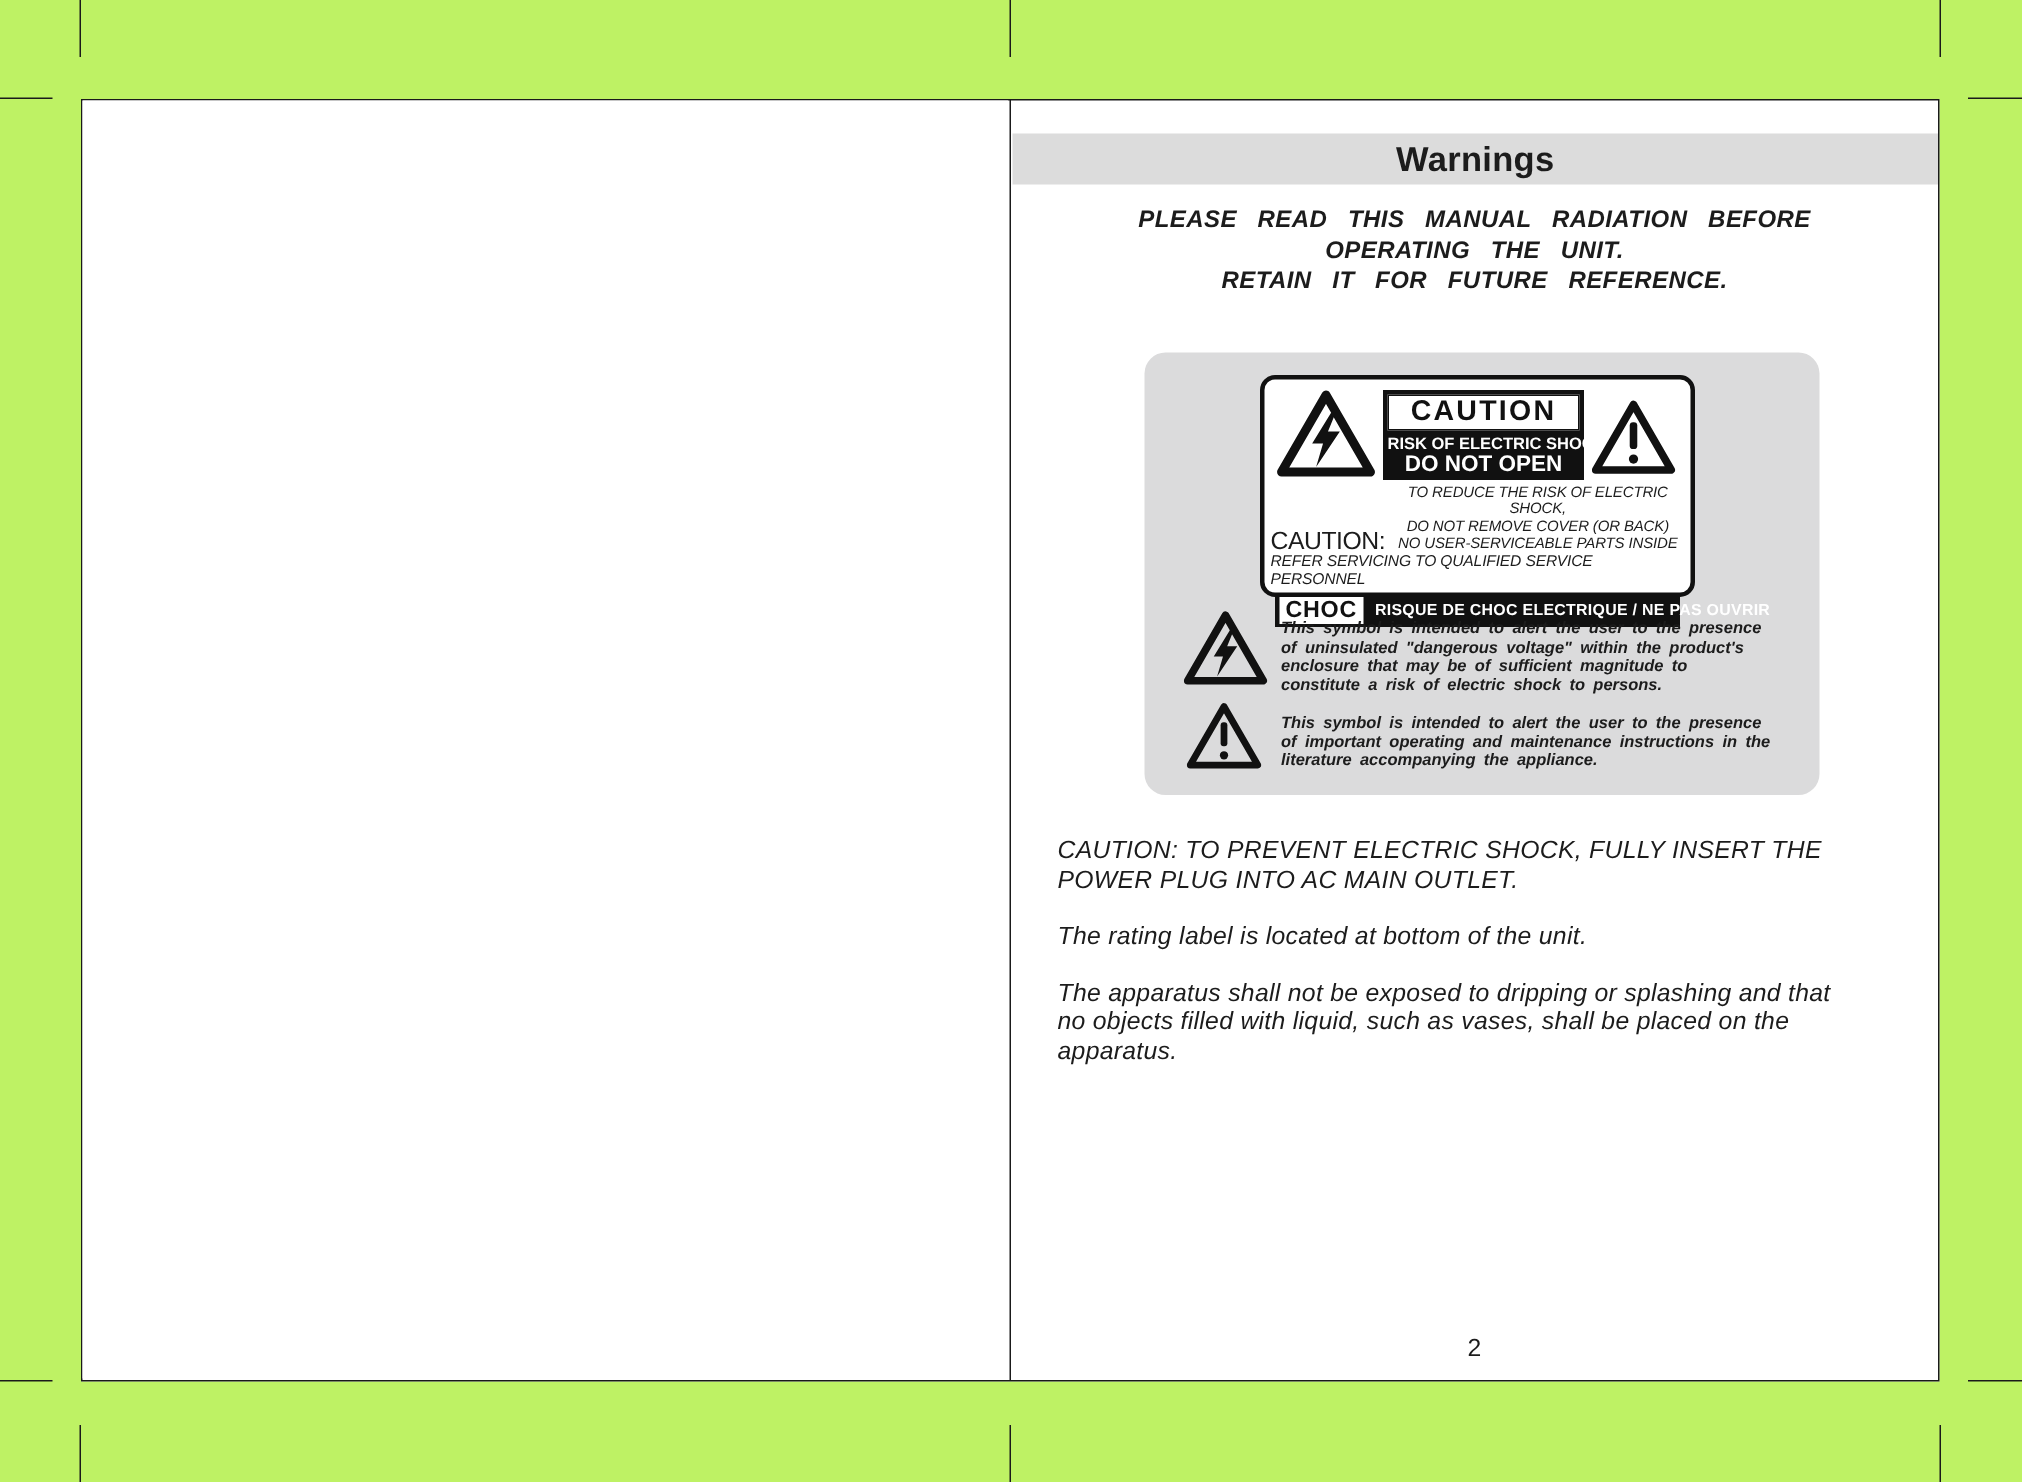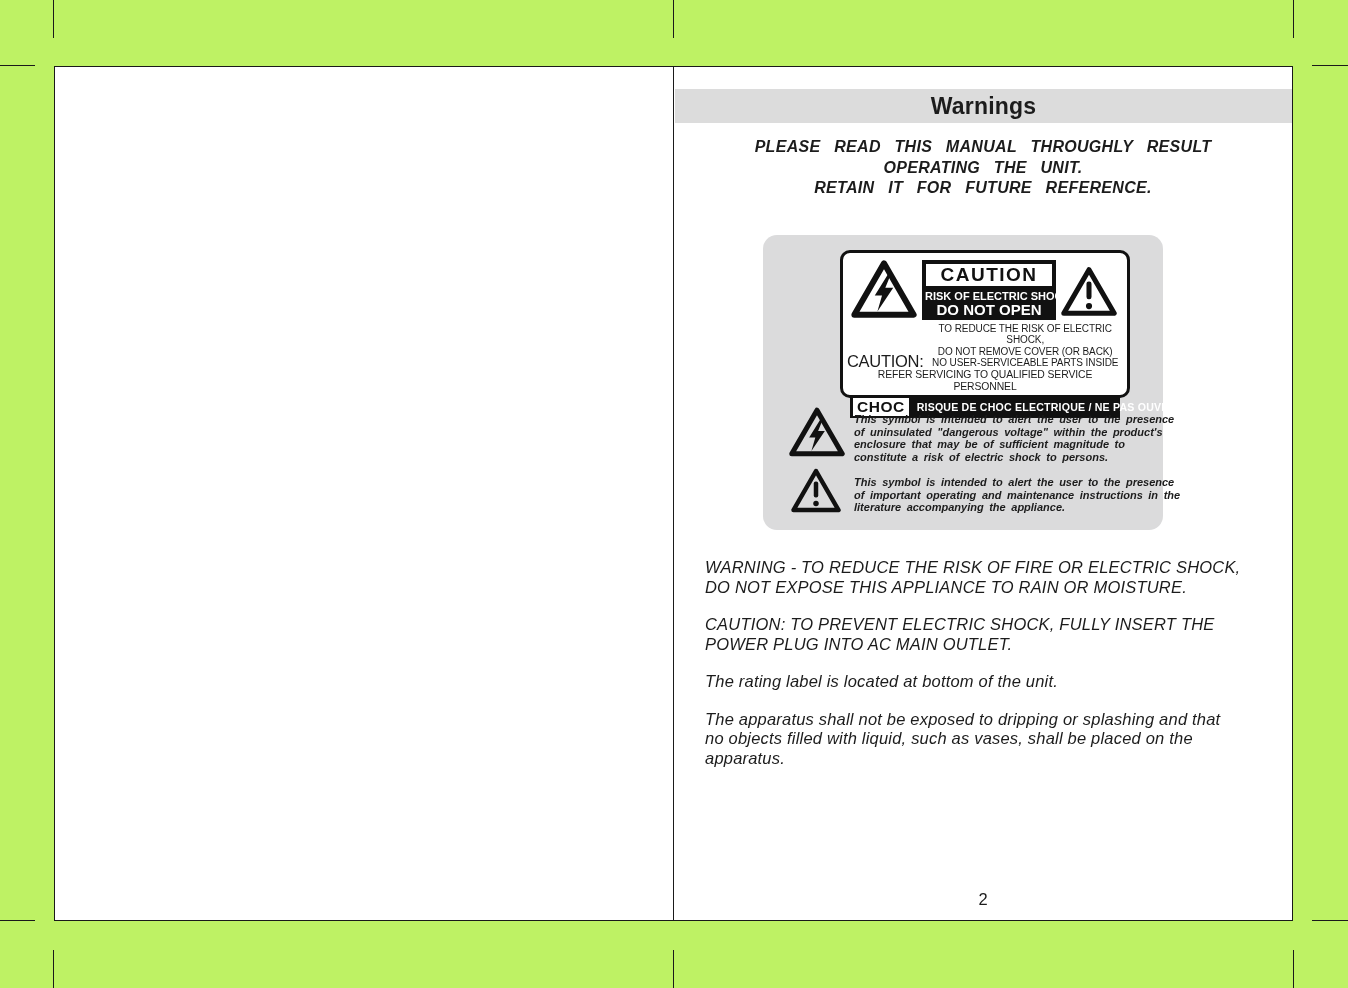--- a/index.html
+++ b/index.html
@@ -13,41 +13,41 @@
   #right-page{position:absolute;left:674px;top:66px;width:618px;height:854px;}
 
   #header-bar{position:absolute;left:1px;top:23px;width:617px;height:34px;background:#dcdcdc;
               display:flex;align-items:center;justify-content:center;}
   #page-title{font-size:23px;font-weight:bold;letter-spacing:0.2px;}
 
   #intro{position:absolute;left:0;top:71px;width:100%;text-align:center;
          font-size:16px;font-weight:bold;font-style:italic;line-height:20.5px;
          word-spacing:9px;letter-spacing:0.3px;white-space:pre-line;}
 
-  #caution-panel{position:absolute;left:89px;top:169px;width:400px;height:295px;
+  #caution-panel{position:absolute;left:89px;top:169px;width:450px;height:295px;
                  background:#dbdbdc;border-radius:14px;}
 
   #caution-label{position:absolute;left:77px;top:15px;width:290px;height:148px;
                  background:#ffffff;border:3px solid #111;border-radius:10px;box-sizing:border-box;}
   #label-top{display:flex;align-items:flex-start;padding:7px 7px 0 8px;}
   .tri-svg{display:block;}
   #caution-box{width:134px;height:60px;background:#111;margin:0 5px;padding:3px 3px 0 3px;
                box-sizing:border-box;text-align:center;flex:none;}
   #caution-box-title{background:#ffffff;color:#111;font-weight:bold;font-size:19px;
                      letter-spacing:1.5px;line-height:22px;border:1.5px solid #111;
                      box-shadow:0 0 0 1.5px #ffffff inset;}
   .caution-box-sub{color:#ffffff;font-weight:bold;line-height:14px;white-space:nowrap;}
   #caution-box-line1{font-size:11px;margin-top:2px;}
   #caution-box-line2{font-size:15px;}
 
   #caution-text{margin-top:3px;padding:0 4px;}
   #caution-text-row{display:flex;justify-content:center;align-items:flex-end;}
   #caution-heading{font-size:16.5px;line-height:16px;letter-spacing:-0.3px;margin-right:4px;flex:none;}
-  #caution-lines{font-size:10px;line-height:11.4px;text-align:center;white-space:pre-line;letter-spacing:-0.1px;}
-  #caution-footer{font-size:10.4px;line-height:12px;text-align:center;letter-spacing:-0.1px;}
+  #caution-lines{font-size:10px;line-height:11.4px;text-align:center;white-space:pre-line;letter-spacing:-0.1px;font-style:italic;}
+  #caution-footer{font-size:10.4px;line-height:12px;letter-spacing:-0.1px;font-style:italic;}
 
   #avis-bar{margin:3px 7px 0 7px;height:22px;background:#111;display:flex;align-items:center;}
   #avis-chip{background:#ffffff;color:#111;font-weight:bold;font-size:15.5px;line-height:18px;
              padding:0 4px;margin-left:3px;letter-spacing:0.5px;flex:none;}
   #avis-text{color:#ffffff;font-weight:bold;font-size:10.6px;letter-spacing:0.2px;
              margin-left:8px;white-space:nowrap;}
 
   .sym-icon{position:absolute;}
   .sym-text{position:absolute;left:91px;width:348px;font-size:11px;font-weight:bold;
             font-style:italic;line-height:12.6px;word-spacing:2.5px;white-space:pre-line;}
@@ -82,21 +82,21 @@
   <div id="sheet"></div>
   <div id="divider"></div>
   <div id="left-page"></div>
 
   <div id="right-page">
 
     <div id="header-bar">
       <span id="page-title">Warnings</span>
     </div>
 
-    <div id="intro">PLEASE READ THIS MANUAL THROUGHLY RESULT
+    <div id="intro">PLEASE READ THIS MANUAL RADIATION BEFORE
 OPERATING THE UNIT.
 RETAIN IT FOR FUTURE REFERENCE.</div>
 
     <div id="caution-panel">
 
       <div id="caution-label">
         <div id="label-top">
           <svg class="tri-svg" width="66" height="58" viewBox="0 0 100 88">
             <path d="M50 5 L95 83 L5 83 Z" fill="none" stroke="#111" stroke-width="9" stroke-linejoin="round"></path>
             <path d="M57 20 L36 54 L47 54 L40 78 L64 42 L52 42 L61 20 Z" fill="#111"></path>
@@ -143,22 +143,20 @@
         <rect x="45.5" y="26" width="9" height="32" rx="4" fill="#111"></rect>
         <circle cx="50" cy="70" r="5.5" fill="#111"></circle>
       </svg>
       <div class="sym-text" id="sym2-text">This symbol is intended to alert the user to the presence
 of important operating and maintenance instructions in the
 literature accompanying the appliance.</div>
 
     </div>
 
     <div id="body-text">
-      <p class="para">WARNING - TO REDUCE THE RISK OF FIRE OR ELECTRIC SHOCK,
-DO NOT EXPOSE THIS APPLIANCE TO RAIN OR MOISTURE.</p>
       <p class="para">CAUTION: TO PREVENT ELECTRIC SHOCK, FULLY INSERT THE
 POWER PLUG INTO AC MAIN OUTLET.</p>
       <p class="para">The rating label is located at bottom of the unit.</p>
       <p class="para">The apparatus shall not be exposed to dripping or splashing and that
 no objects filled with liquid, such as vases, shall be placed on the
 apparatus.</p>
     </div>
 
     <div id="page-number">2</div>
 

